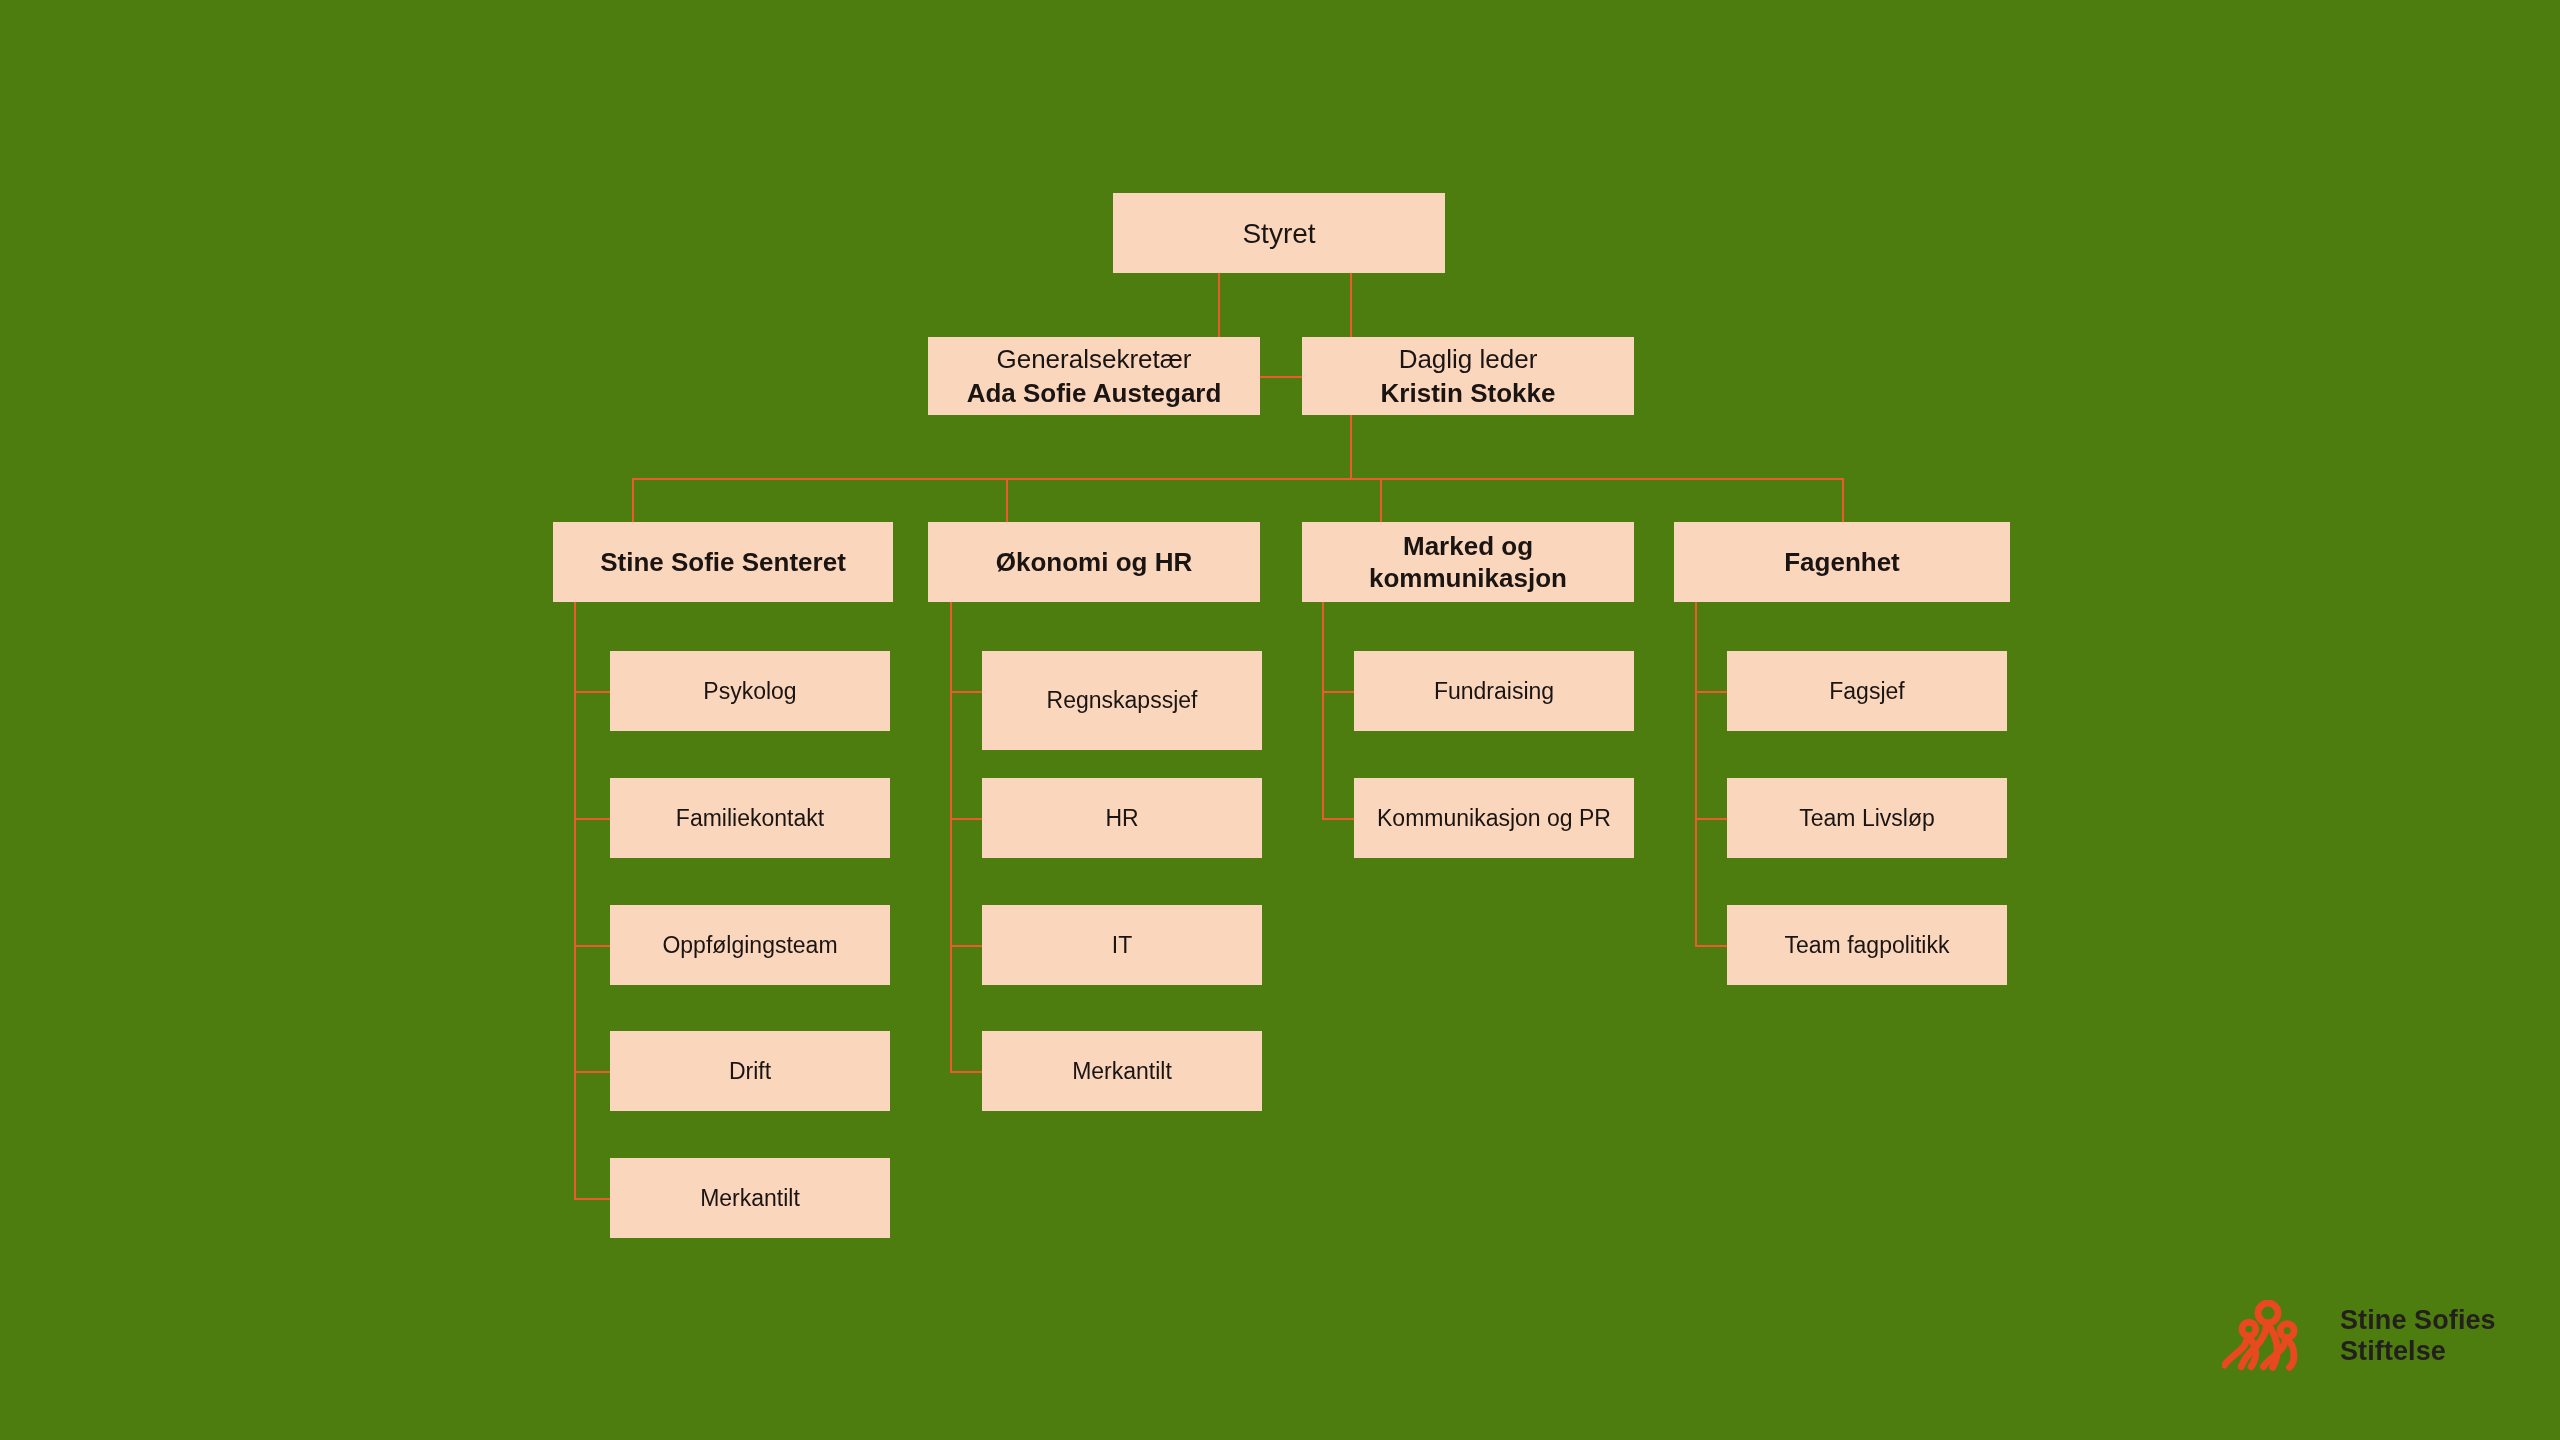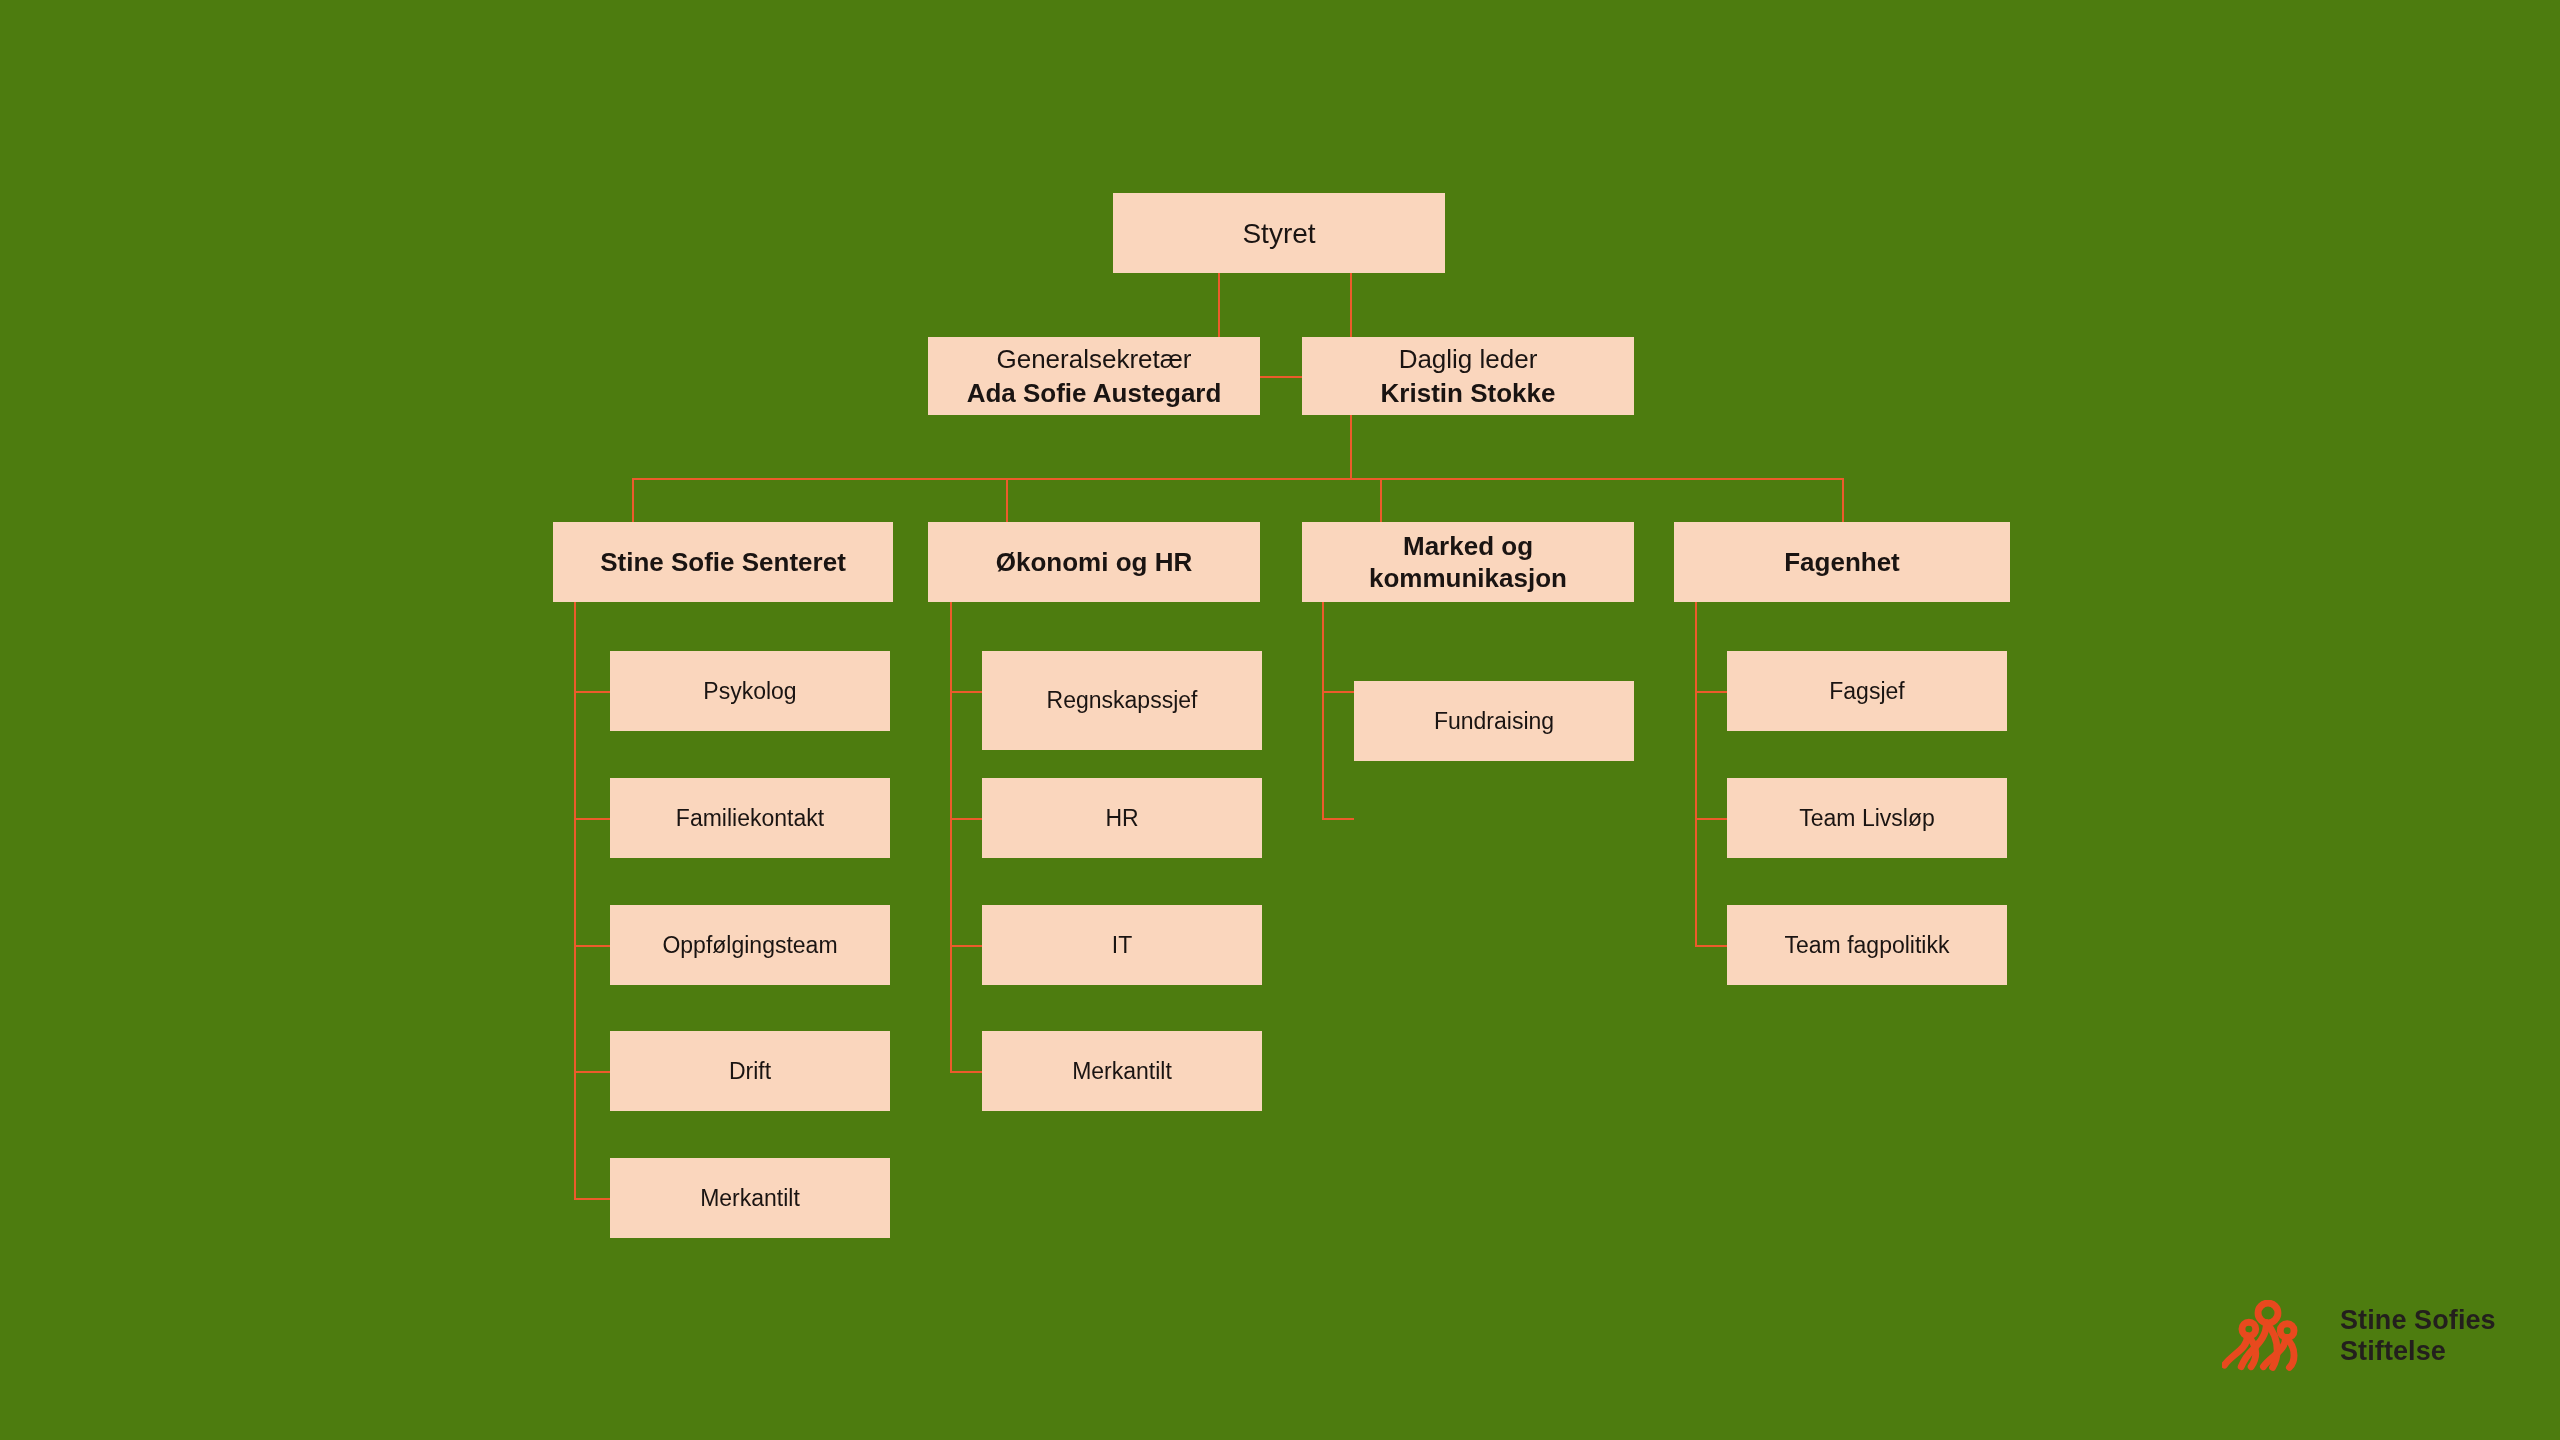--- a/index.html
+++ b/index.html
@@ -201,25 +201,28 @@
   </div>
 
   <div class="ln h" style="left:950px; top:1071px; width:32px; height:2px;"></div>
   <div class="node leaf" style="left:982px; top:1031px; width:280px; height:80px;">
     <span class="label-stack">Merkantilt</span>
   </div>
 
   <div class="ln v" style="left:1322px; top:602px; width:2px; height:216px;"></div>
 
   <div class="ln h" style="left:1322px; top:691px; width:32px; height:2px;"></div>
-  <div class="node leaf" style="left:1354px; top:681px; width:280px; height:80px;">
+  <div class="node leaf" style="left:1354px; top:651px; width:280px; height:80px;">
     <span class="label-stack">Fundraising</span>
   </div>
 
   <div class="ln h" style="left:1322px; top:818px; width:32px; height:2px;"></div>
+  <div class="node leaf" style="left:1354px; top:778px; width:280px; height:80px;">
+    <span class="label-stack">Kommunikasjon og PR</span>
+  </div>
 
   <div class="ln v" style="left:1695px; top:602px; width:2px; height:343px;"></div>
 
   <div class="ln h" style="left:1695px; top:691px; width:32px; height:2px;"></div>
   <div class="node leaf" style="left:1727px; top:651px; width:280px; height:80px;">
     <span class="label-stack">Fagsjef</span>
   </div>
 
   <div class="ln h" style="left:1695px; top:818px; width:32px; height:2px;"></div>
   <div class="node leaf" style="left:1727px; top:778px; width:280px; height:80px;">

